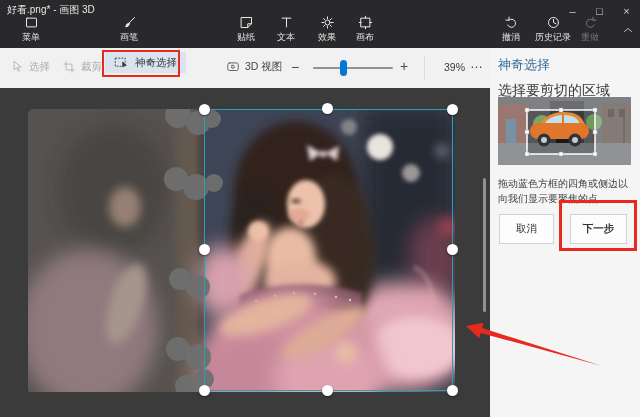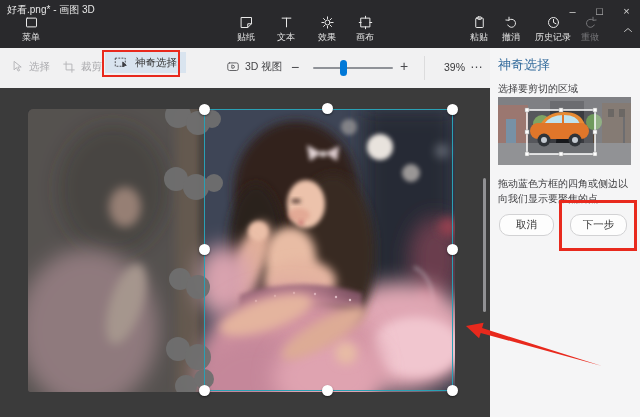--- a/index.html
+++ b/index.html
@@ -38,26 +38,26 @@
   
   .canvas{position:absolute;left:0;top:88px;width:490px;height:329px;background:#3b3b3b;}
   .photo{position:absolute;left:28px;top:109px;width:427px;height:283px;border-radius:5px 2px 2px 2px;overflow:hidden;background:#32343e;}
   .selection{position:absolute;left:204px;top:109px;width:249px;height:282px;border:1px solid var(--selection-teal,#2aa0b4);box-sizing:border-box;}
   .handle{position:absolute;width:11px;height:11px;border-radius:50%;background:#fff;box-shadow:0 1px 2px rgba(0,0,0,.5);}
   .scroll-thumb{position:absolute;left:483px;top:178px;width:3px;height:134px;background:#919194;border-radius:2px;}
 
   
   .panel{position:absolute;left:490px;top:48px;width:150px;height:369px;background:#f5f5f6;}
   .panel-title{position:absolute;left:8px;top:8px;font-size:13px;color:var(--panel-title-blue,#356c9c);}
-  .panel-sub{position:absolute;left:8px;top:34px;font-size:10px;color:#3c3c3f;}
+  .panel-sub{position:absolute;left:8px;top:34px;font-size:14px;color:#3c3c3f;}
   .illus{position:absolute;left:8px;top:49px;width:133px;height:68px;overflow:hidden;}
   .panel-desc{position:absolute;left:8px;top:128px;width:135px;font-size:10px;line-height:1.5;color:#3c3c3f;}
-  .panel-btn{position:absolute;top:166px;height:22px;background:#fdfdfd;border:1px solid #d2d2d4;border-radius:10px;font-size:10.5px;color:#333;display:flex;align-items:center;justify-content:center;box-sizing:border-box;font-family:inherit;}
+  .panel-btn{position:absolute;top:166px;height:30px;background:#fdfdfd;border:1px solid #d2d2d4;border-radius:0;font-size:10.5px;color:#333;display:flex;align-items:center;justify-content:center;box-sizing:border-box;font-family:inherit;}
   .btn-cancel{left:9px;width:55px;}
-  .btn-next{left:80px;width:57px;}
+  .btn-next{left:80px;width:57px;font-weight:bold;}
 
   
   .anno{position:absolute;border:2px solid var(--annotation-red,#e8291d);z-index:50;pointer-events:none;}
   .anno-magic{left:102px;top:50px;width:74px;height:23px;}
   .anno-next{left:559px;top:200px;width:72px;height:45px;border-width:3px;}
   .anno-arrow{position:absolute;left:440px;top:315px;width:200px;height:60px;z-index:51;pointer-events:none;}
 </style>
 </head>
 <body>
 
@@ -71,20 +71,27 @@
       <div class="win-btn">×</div>
     </div>
 
     <div class="tb-item" style="left:31px">
       <svg viewBox="0 0 24 24">
           <rect x="4" y="5" width="16" height="14" rx="1"></rect>
         </svg>
       <span class="lbl">菜单</span>
     </div>
 
+    <div class="tb-item" style="left:129px">
+      <svg viewBox="0 0 24 24">
+          <path d="M20 4 L11 13"></path>
+          <path d="M11 13 q-5 1 -5 6 q5 0 6 -5 z" fill="#e9e9e9"></path>
+        </svg>
+      <span class="lbl">画笔</span>
+    </div>
     <div class="tb-item" style="left:246px">
       <svg viewBox="0 0 24 24">
           <path d="M4 4 h16 v10 l-6 6 H4 z"></path>
           <path d="M20 14 h-6 v6"></path>
         </svg>
       <span class="lbl">贴纸</span>
     </div>
     <div class="tb-item" style="left:286px">
       <svg viewBox="0 0 24 24">
           <path d="M5 5 h14 M12 5 v14"></path>
@@ -99,27 +106,20 @@
       <span class="lbl">画布</span>
     </div>
     <div class="tb-item" style="left:327px">
       <svg viewBox="0 0 24 24">
           <circle cx="12" cy="12" r="4"></circle>
           <path d="M12 3v3M12 18v3M3 12h3M18 12h3M5.6 5.6l2.1 2.1M16.3 16.3l2.1 2.1M18.4 5.6l-2.1 2.1M7.7 16.3l-2.1 2.1"></path>
         </svg>
       <span class="lbl">效果</span>
     </div>
 
-    <div class="tb-item" style="left:479px">
-      <svg viewBox="0 0 24 24">
-          <rect x="6" y="5" width="12" height="15" rx="1"></rect>
-          <rect x="9" y="3" width="6" height="4" rx="1"></rect>
-        </svg>
-      <span class="lbl">粘贴</span>
-    </div>
     <div class="tb-item" style="left:553px">
       <svg viewBox="0 0 24 24">
           <circle cx="12" cy="12" r="8"></circle>
           <path d="M12 7 v5 l4 2"></path>
         </svg>
       <span class="lbl">历史记录</span>
     </div>
     <div class="tb-item" style="left:511px">
       <svg viewBox="0 0 24 24">
           <path d="M8 8 a6.5 6.5 0 1 1 -2 8"></path>

